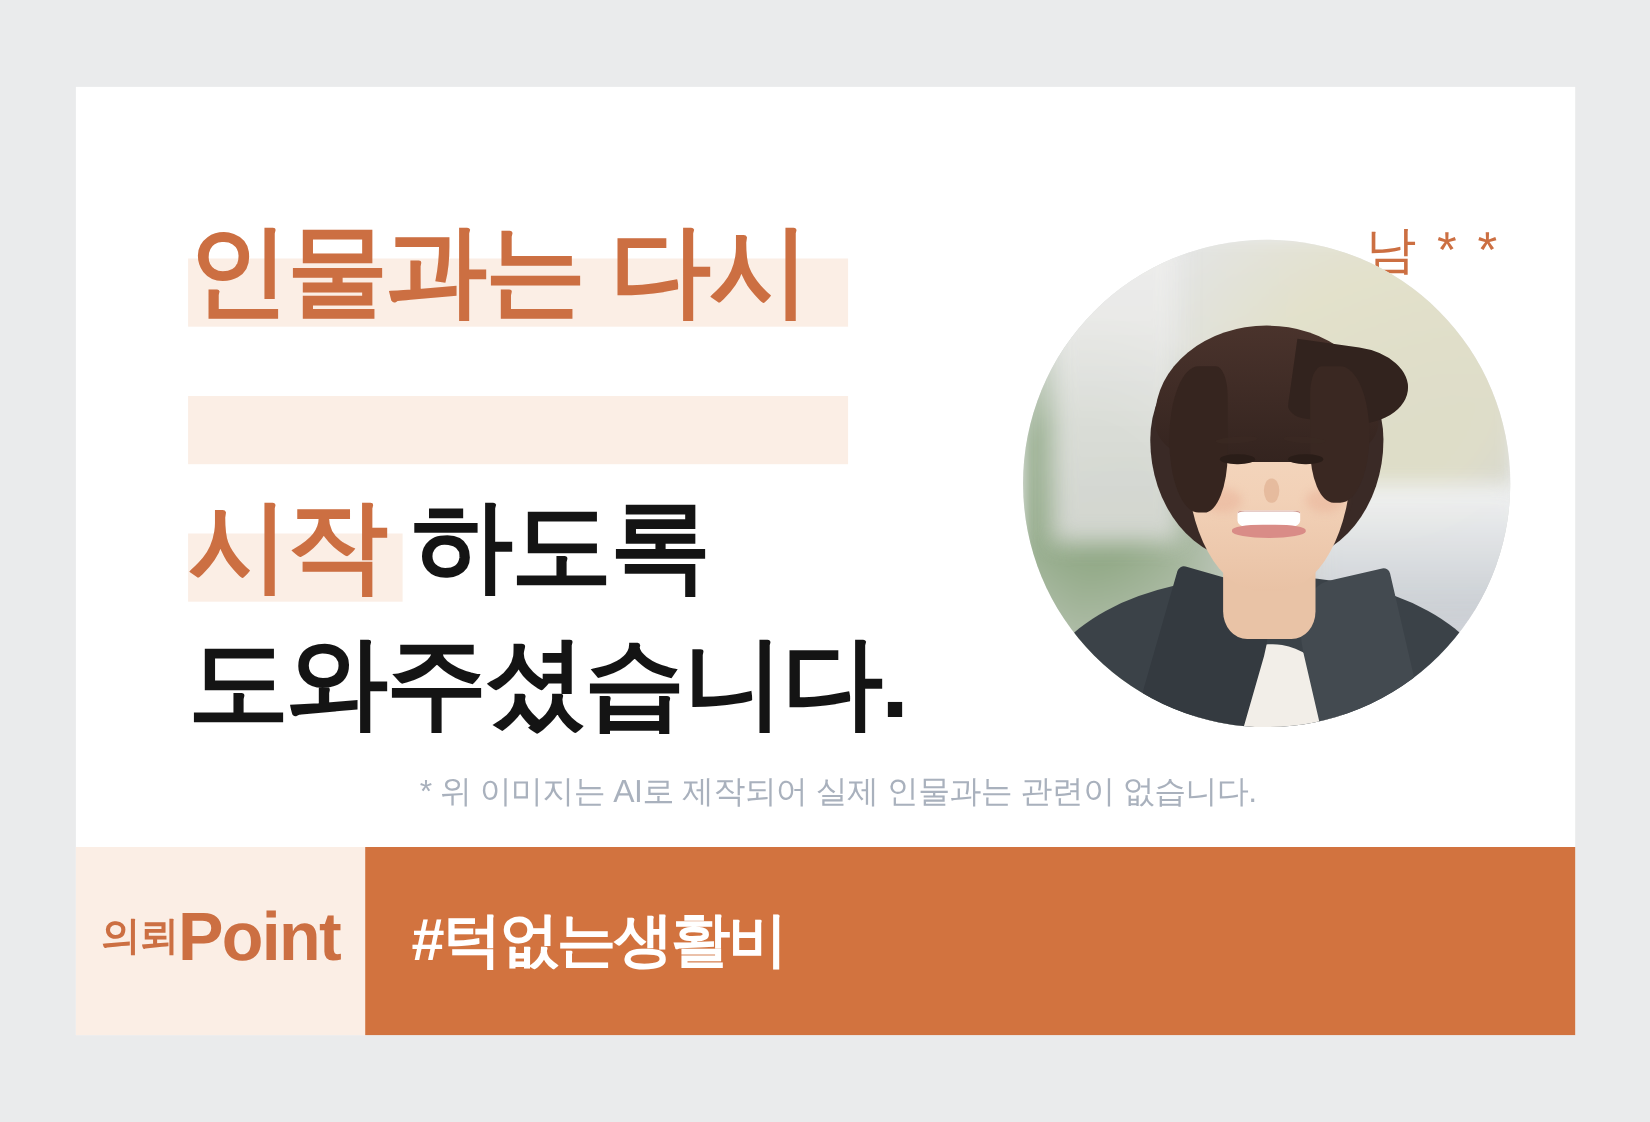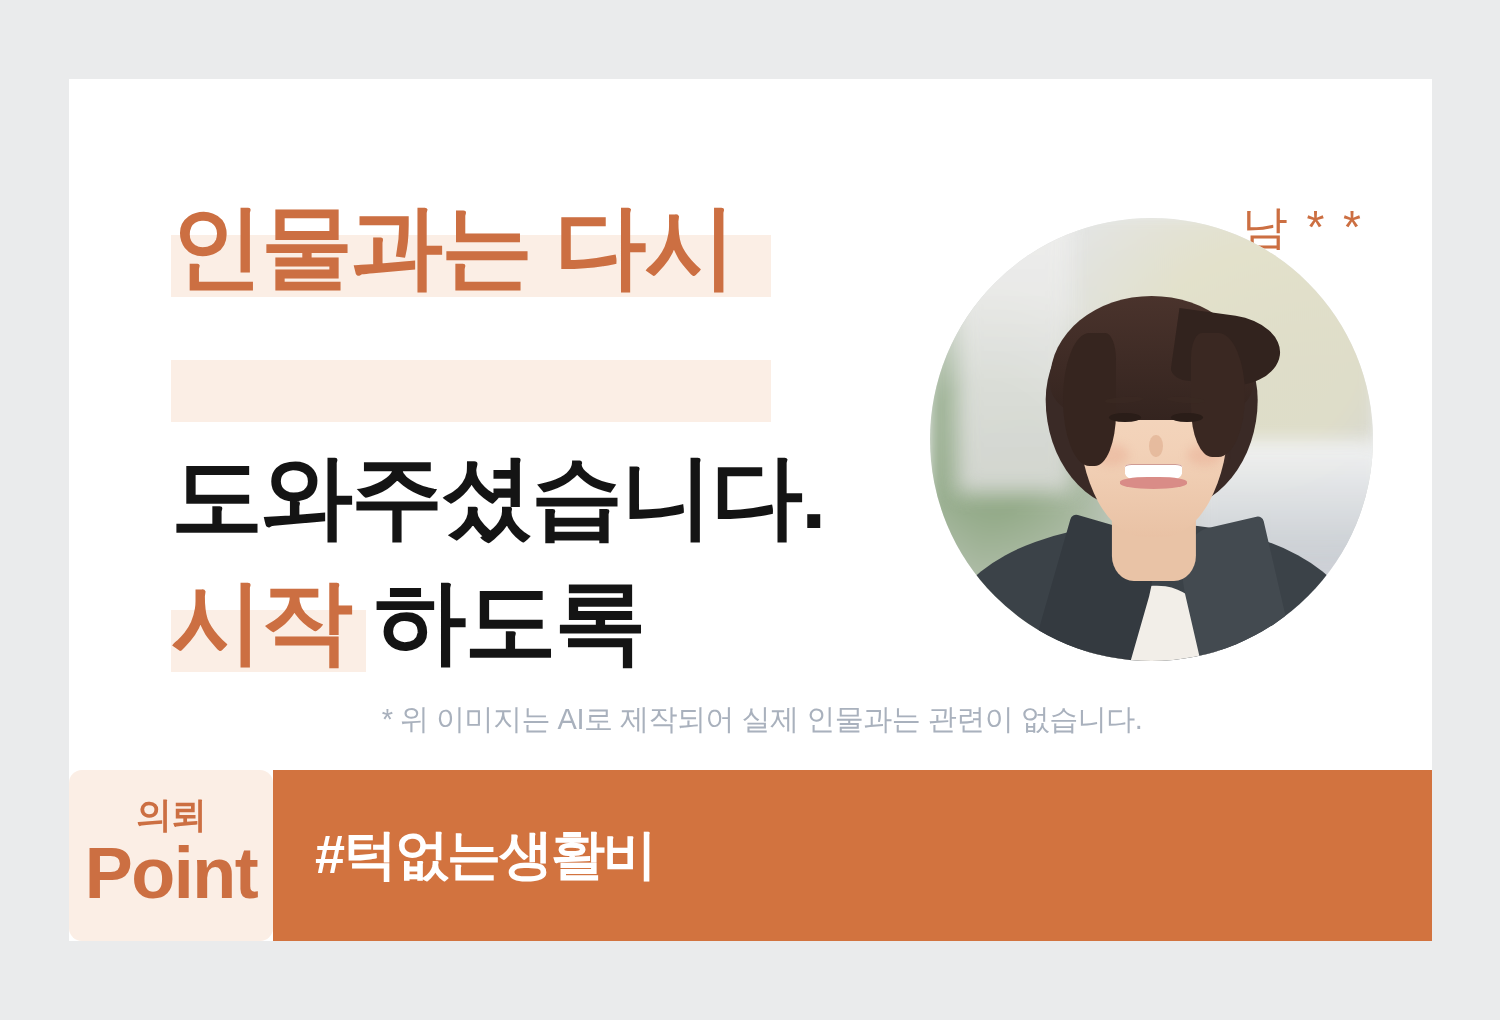--- a/index.html
+++ b/index.html
@@ -239,39 +239,38 @@
   }
 
   
   .bottombar{
     position:absolute;
     left:0; bottom:0;
     width:1363px; height:171px;
     display:flex;
   }
   .bb-left{
-    width:204px;
+    width:263px;
     background:#fbeee5;
     display:flex;
-    flex-direction:column;
+    flex-direction:row;
     align-items:center;
     justify-content:center;
     padding-bottom:6px;
-    border-radius:13px;
   }
   .bb-left .small{
     font-size:36px;
     font-weight:700;
     color:#cc6f42;
     letter-spacing:-1px;
     line-height:1;
     margin-bottom:4px;
   }
   .bb-left .big{
-    font-size:72px;
+    font-size:62px;
     font-weight:700;
     color:#cc6f42;
     letter-spacing:-1.5px;
     line-height:1;
     text-align:center;
   }
   .bb-right{
     flex:1;
     background:#d2733f;
     display:flex;
@@ -297,28 +296,28 @@
     <div class="hl-line line1">
       <span class="band"></span>
       <span class="txt orange">인물과는 다시</span><span class="txt black"></span>
     </div>
 
     <div class="hl-line line2">
       <span class="band"></span>
       <span class="txt black"></span>
     </div>
 
+    <div class="hl-line line3">
+      <span class="band"></span>
+      <span class="txt orange">시작</span><span class="txt black"> 하도록</span>
+    </div>
+
     <div class="hl-line line4">
       
       <span class="txt orange"></span><span class="txt black">도와주셨습니다.</span>
-    </div>
-
-    <div class="hl-line line3">
-      <span class="band"></span>
-      <span class="txt orange">시작</span><span class="txt black"> 하도록</span>
     </div>
 
   </div>
 
   <div class="client-name">남 * *</div>
 
   <div class="portrait">
     <div class="bg"></div>
     <div class="bld"></div>
     <div class="car"></div>

